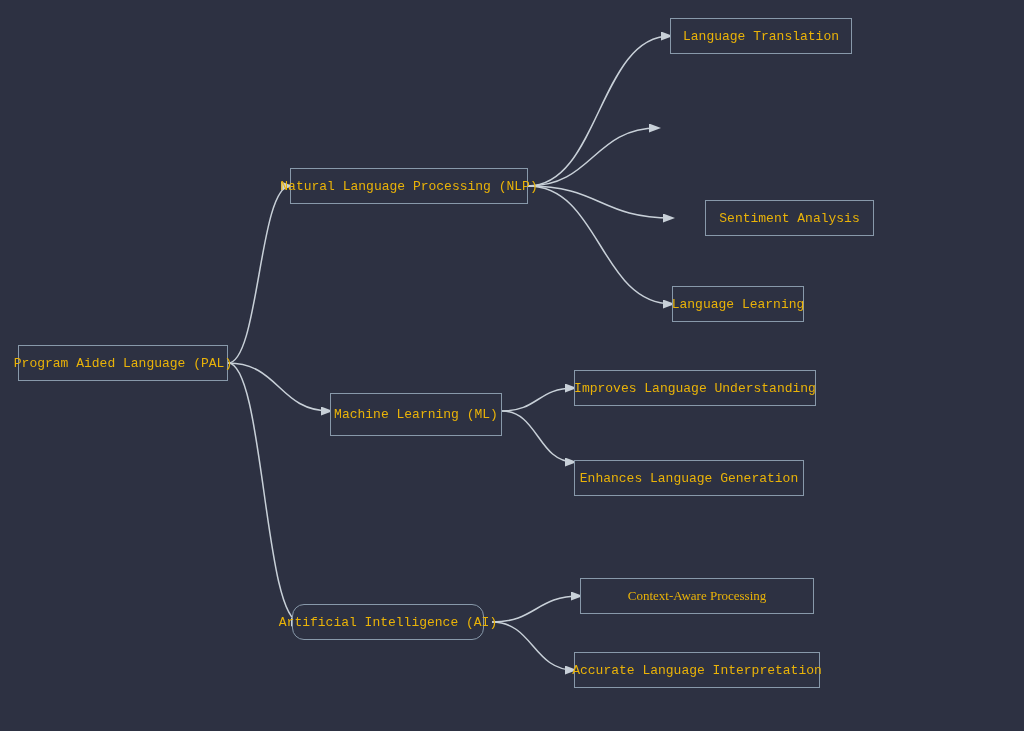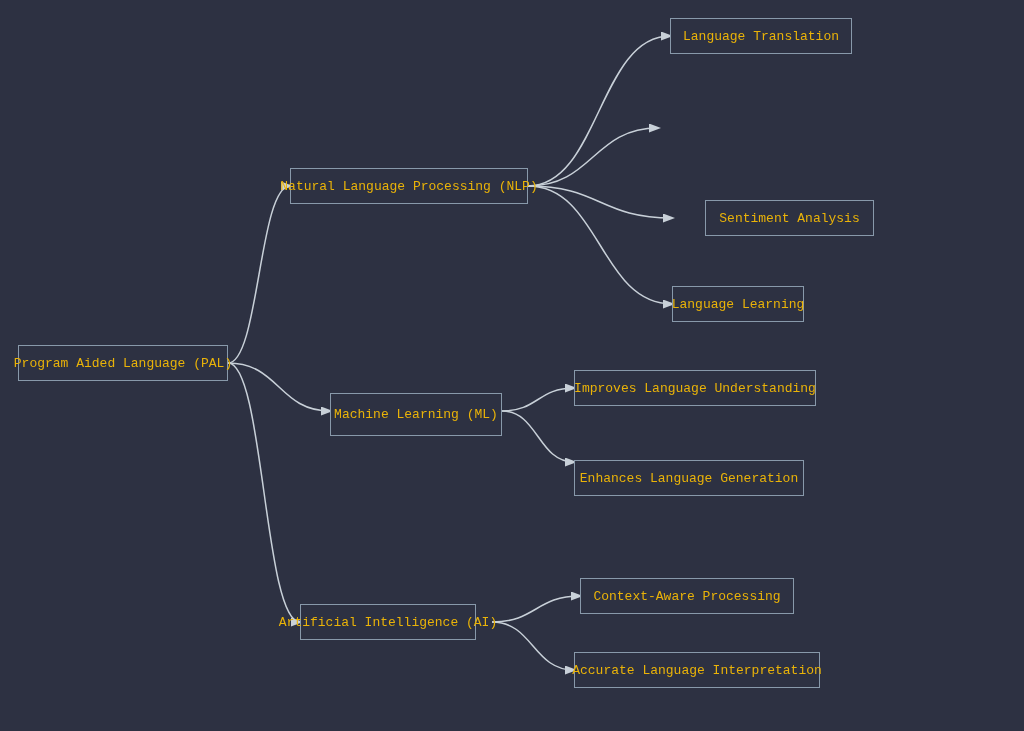--- a/index.html
+++ b/index.html
@@ -55,21 +55,21 @@
       <path d="M 528 186 C 600 186, 600 304, 672 304" stroke="#c8d0d8" stroke-width="1.5" fill="none" marker-end="url(#arrowhead)"></path>
       <path d="M 502 411 C 538 411, 538 388, 574 388" stroke="#c8d0d8" stroke-width="1.5" fill="none" marker-end="url(#arrowhead)"></path>
       <path d="M 502 411 C 538 411, 538 462, 574 462" stroke="#c8d0d8" stroke-width="1.5" fill="none" marker-end="url(#arrowhead)"></path>
       <path d="M 492 622 C 536 622, 536 596, 580 596" stroke="#c8d0d8" stroke-width="1.5" fill="none" marker-end="url(#arrowhead)"></path>
       <path d="M 492 622 C 533 622, 533 670, 574 670" stroke="#c8d0d8" stroke-width="1.5" fill="none" marker-end="url(#arrowhead)"></path>
     </svg>
 
 <div class="node" style="left: 18px; top: 345px; width: 210px; height: 36px;">Program Aided Language (PAL)</div>
     <div class="node" style="left: 290px; top: 168px; width: 238px; height: 36px;">Natural Language Processing (NLP)</div>
     <div class="node" style="left: 330px; top: 393px; width: 172px; height: 43px;">Machine Learning (ML)</div>
-    <div class="node" style="left: 300px; top: 604px; width: 176px; height: 36px;">Artificial Intelligence (AI)</div>
+    <div class="node" style="left: 292px; top: 604px; width: 192px; height: 36px; border-radius: 12px;">Artificial Intelligence (AI)</div>
     <div class="node" style="left: 670px; top: 18px; width: 182px; height: 36px;">Language Translation</div>
     <div class="node" style="left: 680px; top: 200px; width: 169px; height: 36px; margin-left: 25px;">Sentiment Analysis</div>
     <div class="node" style="left: 672px; top: 286px; width: 132px; height: 36px;">Language Learning</div>
     <div class="node" style="left: 574px; top: 370px; width: 242px; height: 36px;">Improves Language Understanding</div>
     <div class="node" style="left: 574px; top: 444px; width: 230px; height: 36px; margin-top: 16px;">Enhances Language Generation</div>
-    <div class="node" style="left: 580px; top: 578px; width: 214px; height: 36px;">Context-Aware Processing</div>
+    <div class="node" style="left: 580px; top: 578px; width: 234px; height: 36px; font-family: Liberation Serif, serif;">Context-Aware Processing</div>
     <div class="node" style="left: 574px; top: 652px; width: 246px; height: 36px;">Accurate Language Interpretation</div>
   </div>
 
 </body></html>

